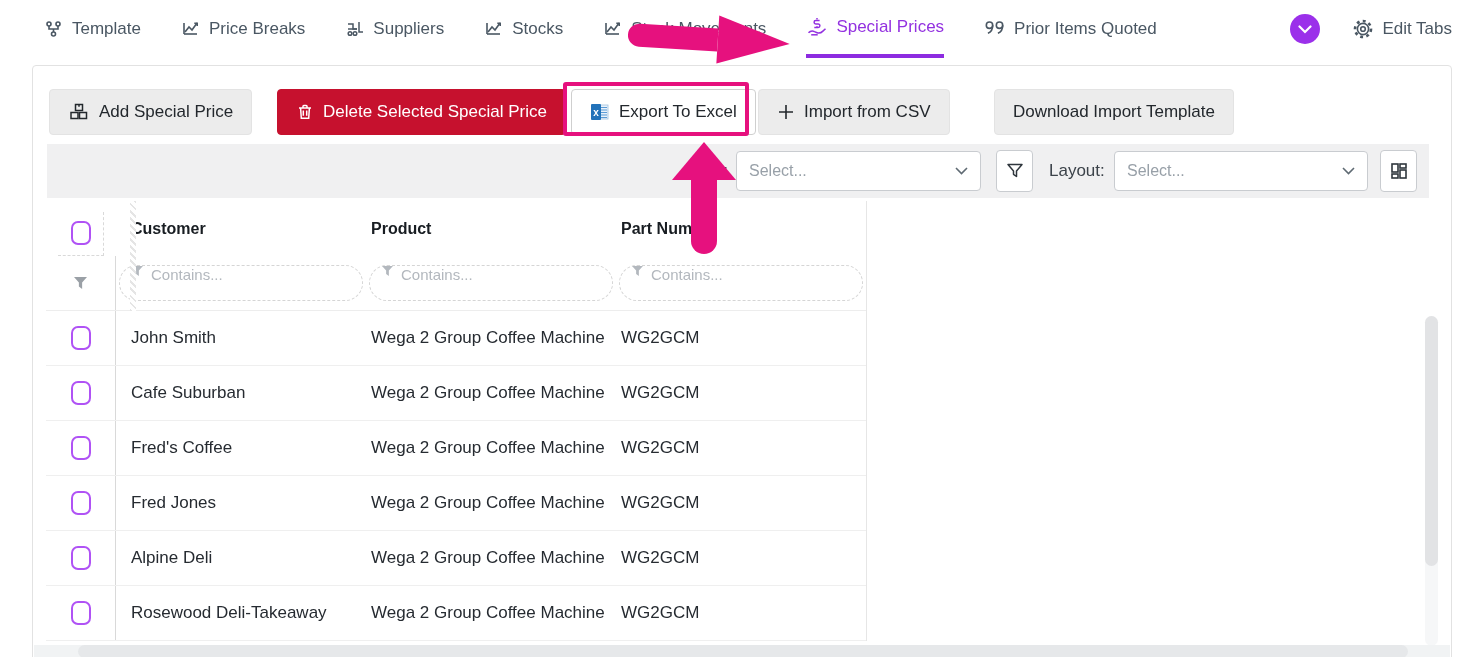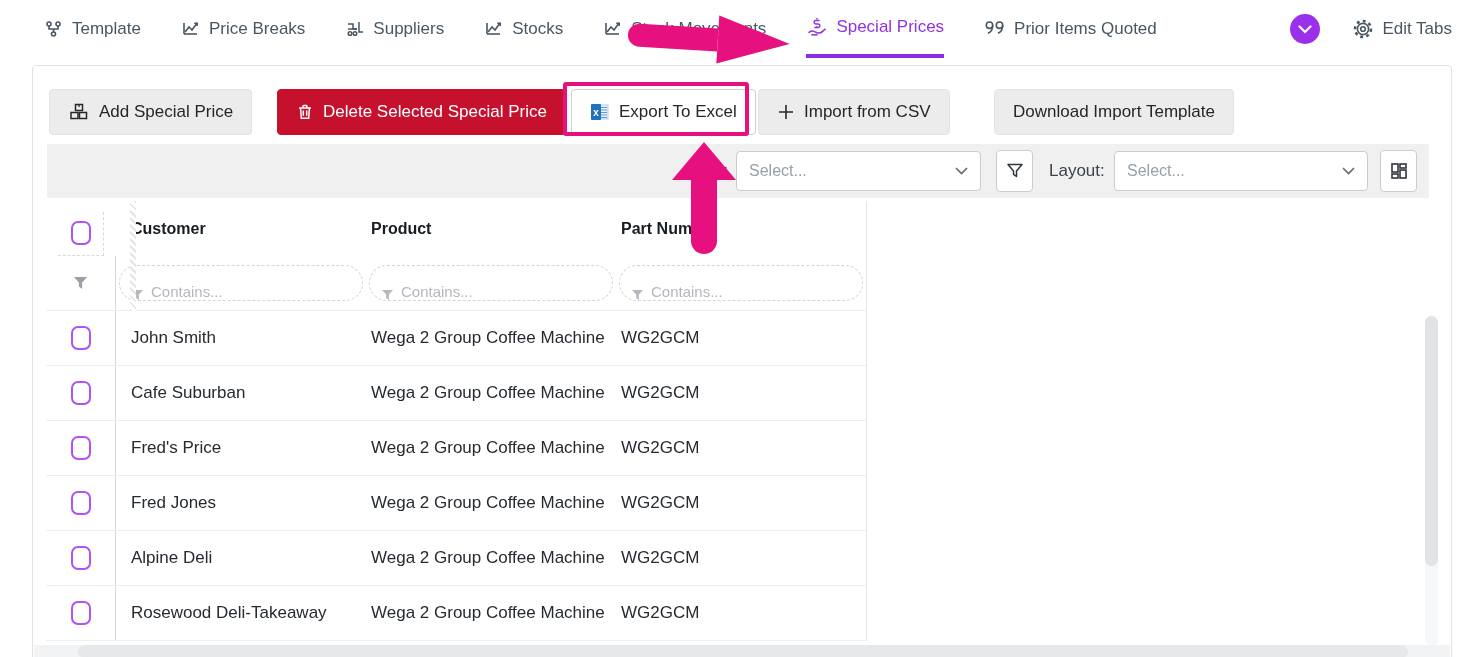--- a/index.html
+++ b/index.html
@@ -57,21 +57,21 @@
   .col-b { width:250px; padding-left:15px; flex:0 0 auto; }
   .col-c { width:248px; padding-left:15px; flex:0 0 auto; }
   .hrow { font-weight:bold; font-size:16px; color:#181d22; }
   .hrow .col-check .chkwrap { width:46px; height:44px; border-right:1px dashed #d9d9d9; border-bottom:1px dashed #d9d9d9;
                display:flex; align-items:center; justify-content:center; margin-bottom:-10px; }
   .hatch { position:absolute; left:84px; top:0; width:6px; height:110px;
            background:repeating-linear-gradient(45deg,#e5e5e5 0 2px,#ffffff 2px 5px); }
   .frow { border-bottom:1px solid #ededed; }
   .frow .fcol { display:flex; align-items:center; align-self:stretch; }
   .pill { height:36px; background:#fff; border:1px dashed #d5d5d5; border-radius:18px;
-          display:flex; align-items:flex-end; gap:8px; padding:0 12px; flex:1; }
+          display:flex; align-items:flex-start; gap:8px; padding:0 12px; flex:1; }
   .pill input { border:none; outline:none; flex:1; font-size:15px; color:#6b7280; background:transparent;
                 font-family:"Liberation Sans", sans-serif; }
   .pill input::placeholder { color:#b3b8be; }
   .fcol-a { width:240px; padding:0 2px 0 3px; flex:0 0 auto; }
   .fcol-b { width:250px; padding:0 2px 0 13px; flex:0 0 auto; }
   .fcol-c { width:248px; padding:0 2px 0 13px; flex:0 0 auto; }
   .brow { border-bottom:1px solid #efefef; font-size:17px; color:#262b31; cursor:pointer; }
   .checkbox { width:20px; height:24px; border:2px solid #b052f5; border-radius:7px; background:#fff; cursor:pointer; }
 
   
@@ -321,21 +321,21 @@
           <div class="checkbox"></div>
         </div>
       <div class="col-a">Cafe Suburban</div>
       <div class="col-b">Wega 2 Group Coffee Machine</div>
       <div class="col-c">WG2GCM</div>
     </div>
     <div class="grow brow">
       <div class="col-check">
           <div class="checkbox"></div>
         </div>
-      <div class="col-a">Fred's Price</div>
+      <div class="col-a">Fred's Coffee</div>
       <div class="col-b">Wega 2 Group Coffee Machine</div>
       <div class="col-c">WG2GCM</div>
     </div>
     <div class="grow brow">
       <div class="col-check">
           <div class="checkbox"></div>
         </div>
       <div class="col-a">Fred Jones</div>
       <div class="col-b">Wega 2 Group Coffee Machine</div>
       <div class="col-c">WG2GCM</div>

